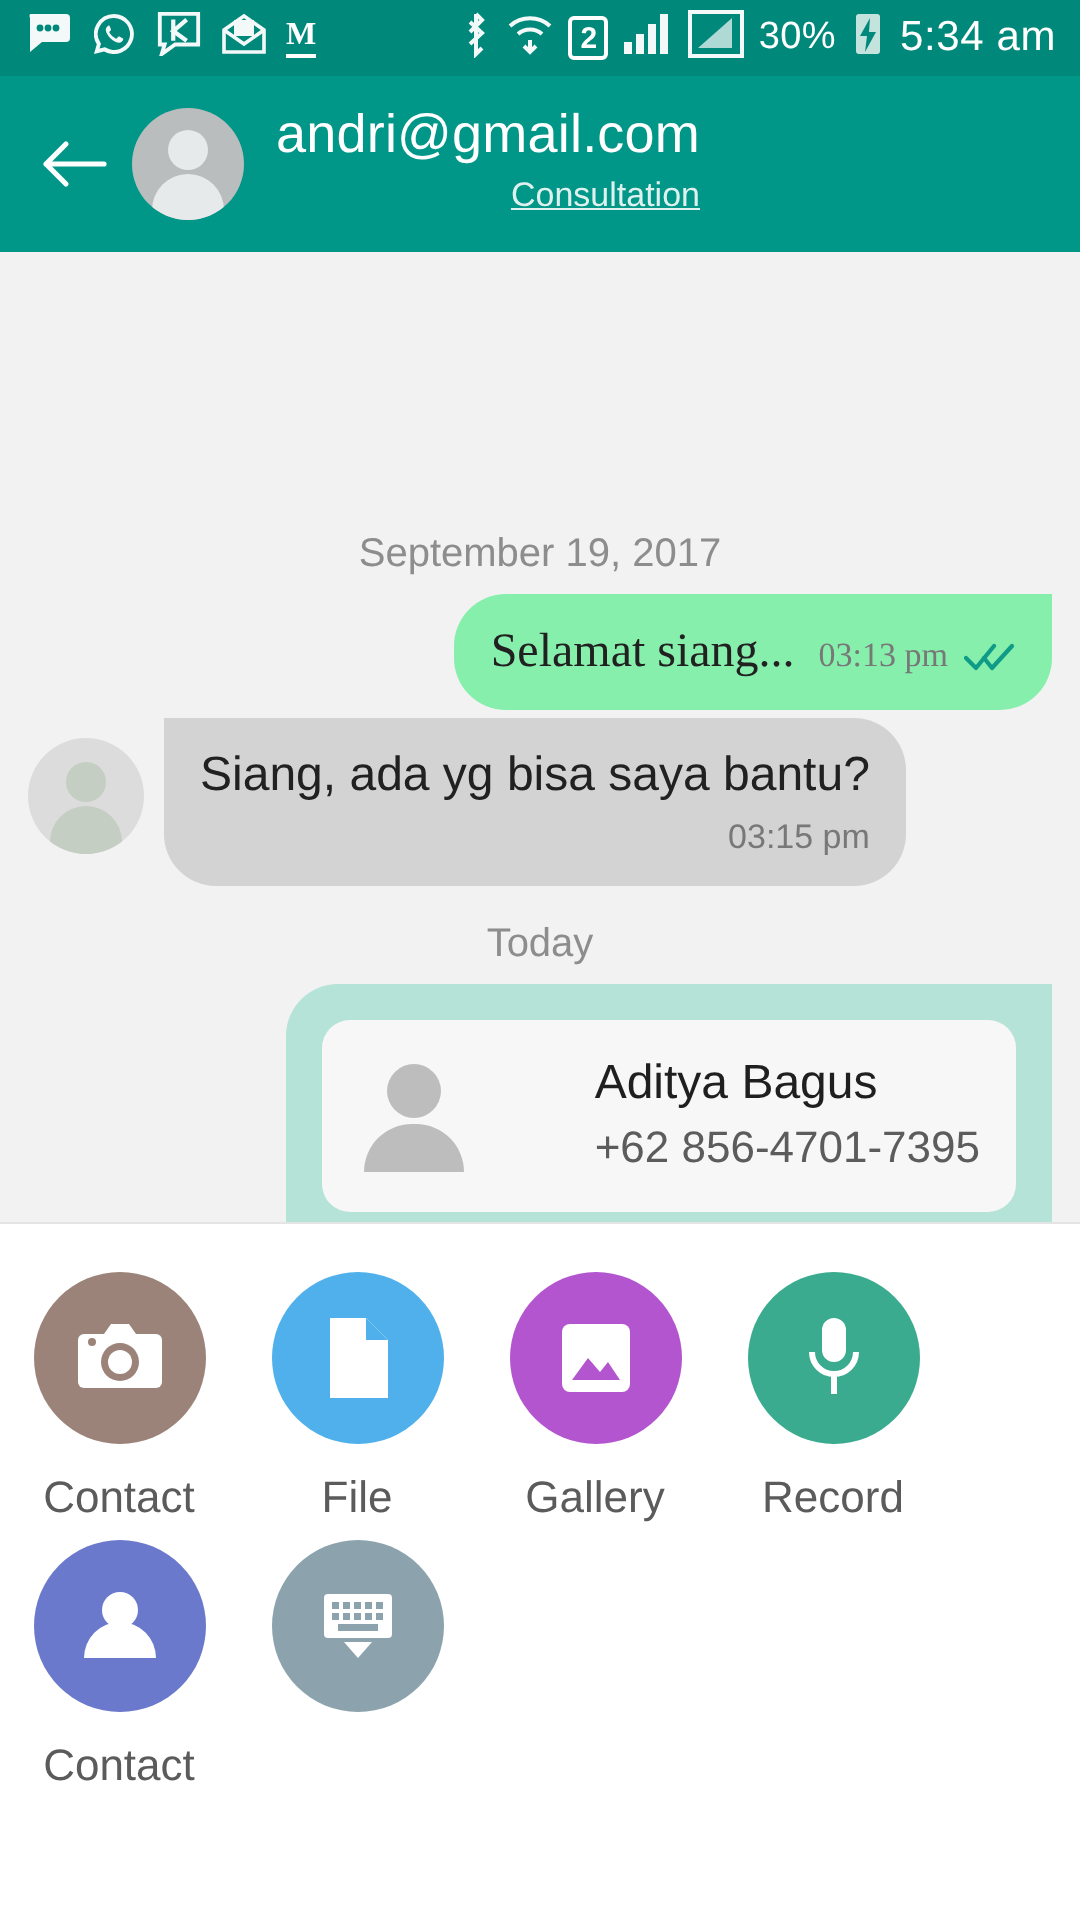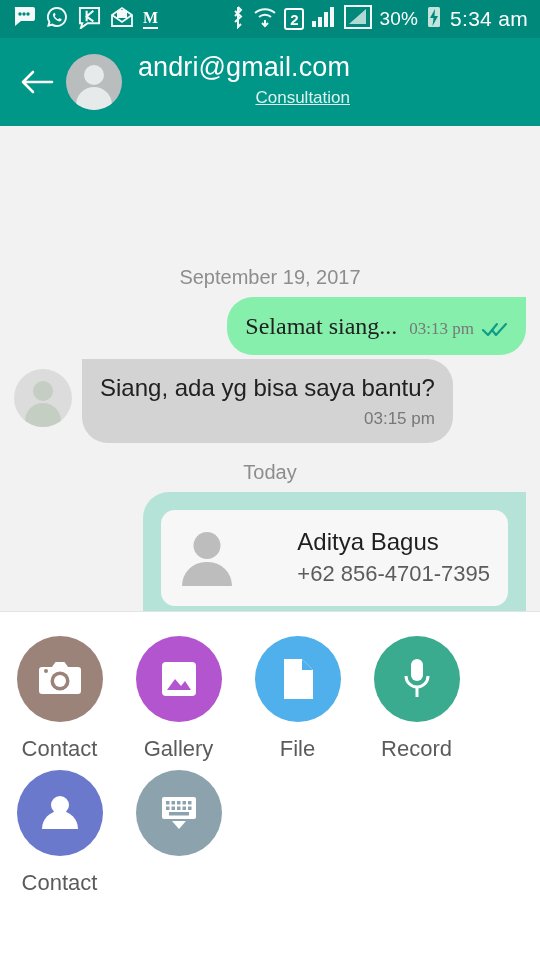--- a/index.html
+++ b/index.html
@@ -326,37 +326,37 @@
             <path d="M15 8l3.5-5h9L31 8z" fill="#fff"></path>
             <circle cx="23" cy="22" r="9.5" fill="#9c8379"></circle>
             <circle cx="23" cy="22" r="6" fill="#fff"></circle>
             <circle cx="9" cy="12" r="2" fill="#9c8379"></circle>
           </svg>
         </div>
         <div class="att-label">Contact</div>
       </div>
 
       <div class="attach-item">
+        <div class="att-circle" style="background:#4fb0ec">
+          <svg width="38" height="46" viewBox="0 0 38 46">
+            <path d="M5 3h18l11 11v29H5z" fill="#fff"></path>
+            <path d="M23 3 L34 14 H23z" fill="#4fb0ec"></path>
+          </svg>
+        </div>
+        <div class="att-label">File</div>
+      </div>
+
+      <div class="attach-item">
         <div class="att-circle" style="background:#b455d0">
           <svg width="44" height="42" viewBox="0 0 44 42">
             <rect x="5" y="4" width="34" height="34" rx="4" fill="#fff"></rect>
             <path d="M10 32 l8-11 6 7 4-5 6 9z" fill="#b455d0"></path>
           </svg>
         </div>
         <div class="att-label">Gallery</div>
-      </div>
-
-      <div class="attach-item">
-        <div class="att-circle" style="background:#4fb0ec">
-          <svg width="38" height="46" viewBox="0 0 38 46">
-            <path d="M5 3h18l11 11v29H5z" fill="#fff"></path>
-            <path d="M23 3 L34 14 H23z" fill="#4fb0ec"></path>
-          </svg>
-        </div>
-        <div class="att-label">File</div>
       </div>
 
       <div class="attach-item">
         <div class="att-circle" style="background:#3aab8e">
           <svg width="36" height="48" viewBox="0 0 36 48">
             <rect x="12" y="4" width="12" height="22" rx="6" fill="#fff"></rect>
             <path d="M7 21a11 11 0 0 0 22 0" fill="none" stroke="#fff" stroke-width="3"></path>
             <path d="M18 32v10" stroke="#fff" stroke-width="3"></path>
           </svg>
         </div>

